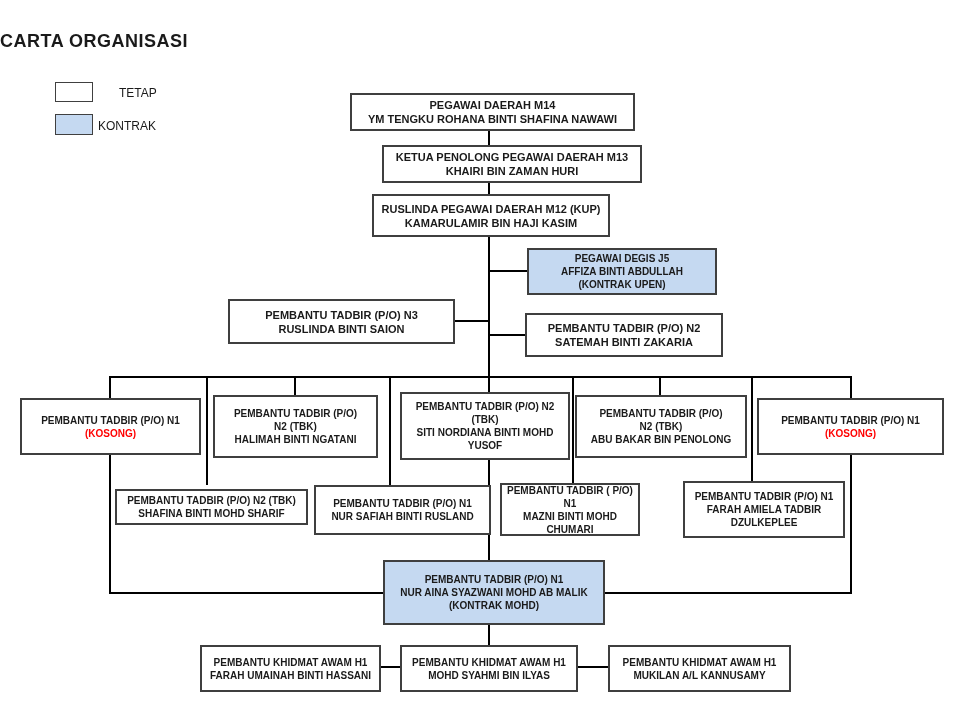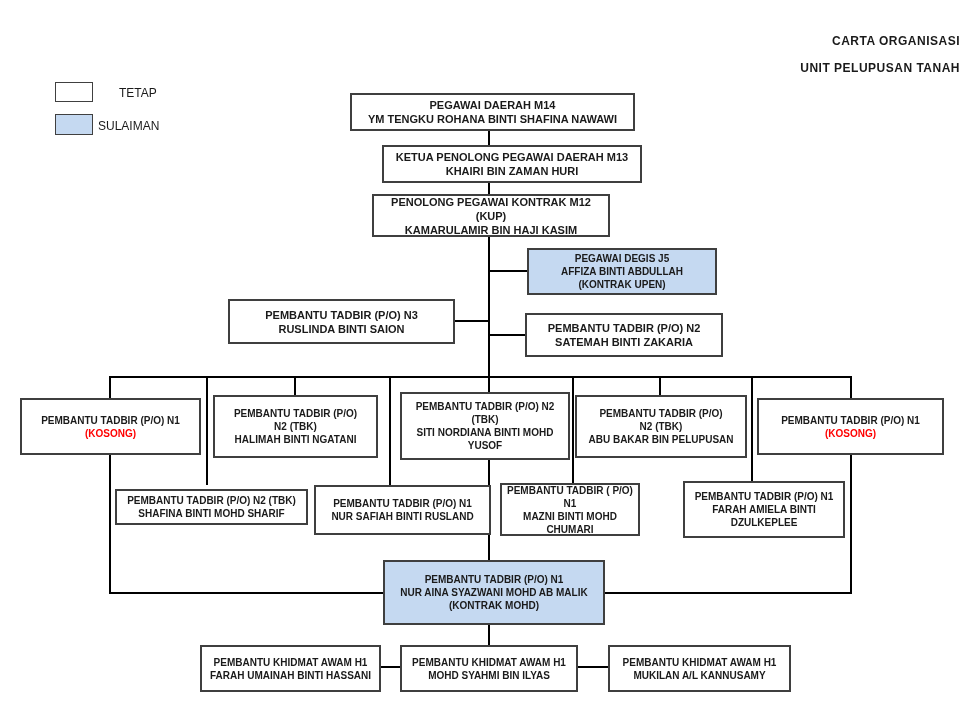--- a/index.html
+++ b/index.html
@@ -1,22 +1,22 @@
 <!DOCTYPE html>
 <html><head>
 <meta charset="utf-8">
 <style>
   html,body{margin:0;padding:0;background:#ffffff;}
   #stage{
     position:relative;width:960px;height:720px;background:#ffffff;
     font-family:"Liberation Sans", sans-serif;color:#000;overflow:hidden;
   }
   .title{
-    position:absolute;left:0;top:28px;width:960px;text-align:right;
-    font-weight:bold;font-size:12px;line-height:27px;letter-spacing:.5px;color:#1a1a1a;
+    position:absolute;left:0;top:28px;width:960px;text-align:left;
+    font-weight:bold;font-size:18px;line-height:27px;letter-spacing:.5px;color:#1a1a1a;
   }
   .node{
     position:absolute;box-sizing:border-box;border:2px solid #3f3f3f;background:#ffffff;
     display:flex;flex-direction:column;justify-content:center;align-items:center;
     text-align:center;font-weight:bold;font-size:10px;line-height:13px;
     padding:2px 4px;color:#1a1a1a;
   }
   .node.lg{font-size:11px;line-height:14px;}
   .node.blue{background:#c5d9f1;}
   .ln{width:100%;}
@@ -28,27 +28,26 @@
   .legend-swatch.blue{background:#c5d9f1;}
   .legend-label{position:absolute;font-size:12px;color:#1a1a1a;}
 </style>
 </head>
 <body>
 
 <div id="stage">
 
   <div class="title">
     <div>CARTA ORGANISASI</div>
-    <div>UNIT PELUPUSAN TANAH</div>
   </div>
 
   <div class="legend-swatch" style="left:55px;top:82px;width:38px;height:20px;"></div>
   <div class="legend-label" style="left:98px;top:86px;margin-left:21px;">TETAP</div>
   <div class="legend-swatch blue" style="left:55px;top:114px;width:38px;height:21px;"></div>
-  <div class="legend-label" style="left:98px;top:119px;">SULAIMAN</div>
+  <div class="legend-label" style="left:98px;top:119px;">KONTRAK</div>
 
   <div class="vline" style="left:488px;top:130px;height:15px;"></div>
   <div class="vline" style="left:488px;top:183px;height:11px;"></div>
   <div class="vline" style="left:488px;top:237px;height:140px;"></div>
   <div class="hline" style="left:489px;top:270px;width:38px;"></div>
   <div class="hline" style="left:455px;top:320px;width:34px;"></div>
   <div class="hline" style="left:489px;top:334px;width:36px;"></div>
   <div class="hline" style="left:109px;top:376px;width:743px;"></div>
 
   <div class="vline" style="left:109px;top:376px;height:22px;"></div>
@@ -75,21 +74,21 @@
 
   <div class="node lg" style="left:350px;top:93px;width:285px;height:38px;">
     <div class="ln">PEGAWAI DAERAH M14</div>
     <div class="ln">YM TENGKU  ROHANA  BINTI SHAFINA  NAWAWI</div>
   </div>
   <div class="node lg" style="left:382px;top:145px;width:260px;height:38px;">
     <div class="ln">KETUA  PENOLONG  PEGAWAI DAERAH  M13</div>
     <div class="ln">KHAIRI  BIN  ZAMAN HURI</div>
   </div>
   <div class="node lg" style="left:372px;top:194px;width:238px;height:43px;">
-    <div class="ln">PENOLONG  PEGAWAI KONTRAK  M12 (KUP)</div>
+    <div class="ln">RUSLINDA  PEGAWAI DAERAH  M12 (KUP)</div>
     <div class="ln">KAMARULAMIR BIN  HAJI KASIM</div>
   </div>
 
   <div class="node blue" style="left:527px;top:248px;width:190px;height:47px;justify-content:space-between;">
     <div class="ln">PEGAWAI DEGIS  J5</div>
     <div class="ln">AFFIZA BINTI ABDULLAH</div>
     <div class="ln">(KONTRAK UPEN)</div>
   </div>
 
   <div class="node lg" style="left:228px;top:299px;width:227px;height:45px;">
@@ -111,42 +110,42 @@
     <div class="ln">HALIMAH BINTI  NGATANI</div>
   </div>
   <div class="node" style="left:400px;top:392px;width:170px;height:68px;">
     <div class="ln">PEMBANTU TADBIR (P/O) N2</div>
     <div class="ln">(TBK)</div>
     <div class="ln">SITI NORDIANA  BINTI MOHD YUSOF</div>
   </div>
   <div class="node" style="left:575px;top:395px;width:172px;height:63px;">
     <div class="ln">PEMBANTU TADBIR (P/O)</div>
     <div class="ln">N2 (TBK)</div>
-    <div class="ln">ABU BAKAR BIN  PELUPUSAN</div>
+    <div class="ln">ABU BAKAR BIN  PENOLONG</div>
   </div>
   <div class="node" style="left:757px;top:398px;width:187px;height:57px;">
     <div class="ln">PEMBANTU TADBIR (P/O) N1</div>
     <div class="ln red">(KOSONG)</div>
   </div>
 
   <div class="node" style="left:115px;top:489px;width:193px;height:36px;">
     <div class="ln">PEMBANTU TADBIR (P/O) N2 (TBK)</div>
     <div class="ln">SHAFINA BINTI MOHD SHARIF</div>
   </div>
   <div class="node" style="left:314px;top:485px;width:177px;height:50px;">
     <div class="ln">PEMBANTU TADBIR (P/O) N1</div>
     <div class="ln">NUR  SAFIAH BINTI RUSLAND</div>
   </div>
   <div class="node" style="left:500px;top:483px;width:140px;height:53px;">
     <div class="ln">PEMBANTU TADBIR ( P/O) N1</div>
     <div class="ln">MAZNI BINTI MOHD CHUMARI</div>
   </div>
   <div class="node" style="left:683px;top:481px;width:162px;height:57px;">
     <div class="ln">PEMBANTU TADBIR (P/O) N1</div>
-    <div class="ln">FARAH AMIELA BINTI DZULKEPLEE</div>
+    <div class="ln">FARAH AMIELA TADBIR DZULKEPLEE</div>
   </div>
 
   <div class="node blue" style="left:383px;top:560px;width:222px;height:65px;">
     <div class="ln">PEMBANTU TADBIR (P/O) N1</div>
     <div class="ln">NUR AINA SYAZWANI MOHD AB MALIK</div>
     <div class="ln">(KONTRAK MOHD)</div>
   </div>
 
   <div class="node" style="left:200px;top:645px;width:181px;height:47px;">
     <div class="ln">PEMBANTU KHIDMAT AWAM H1</div>

